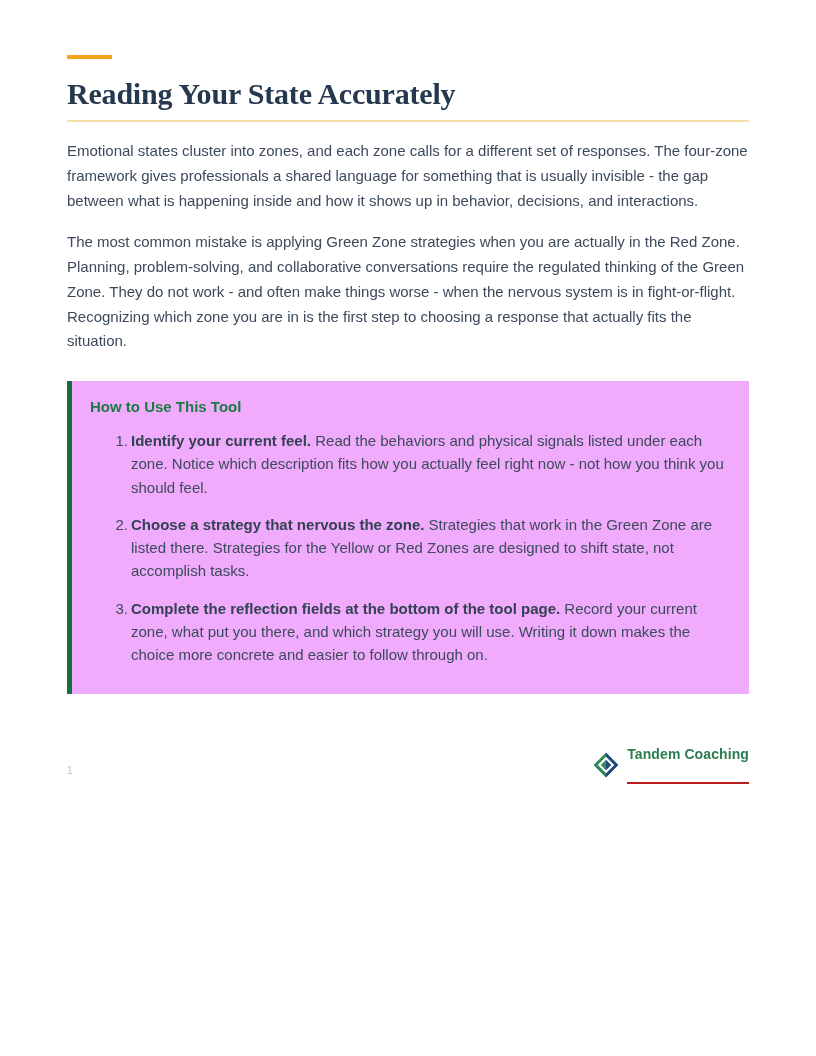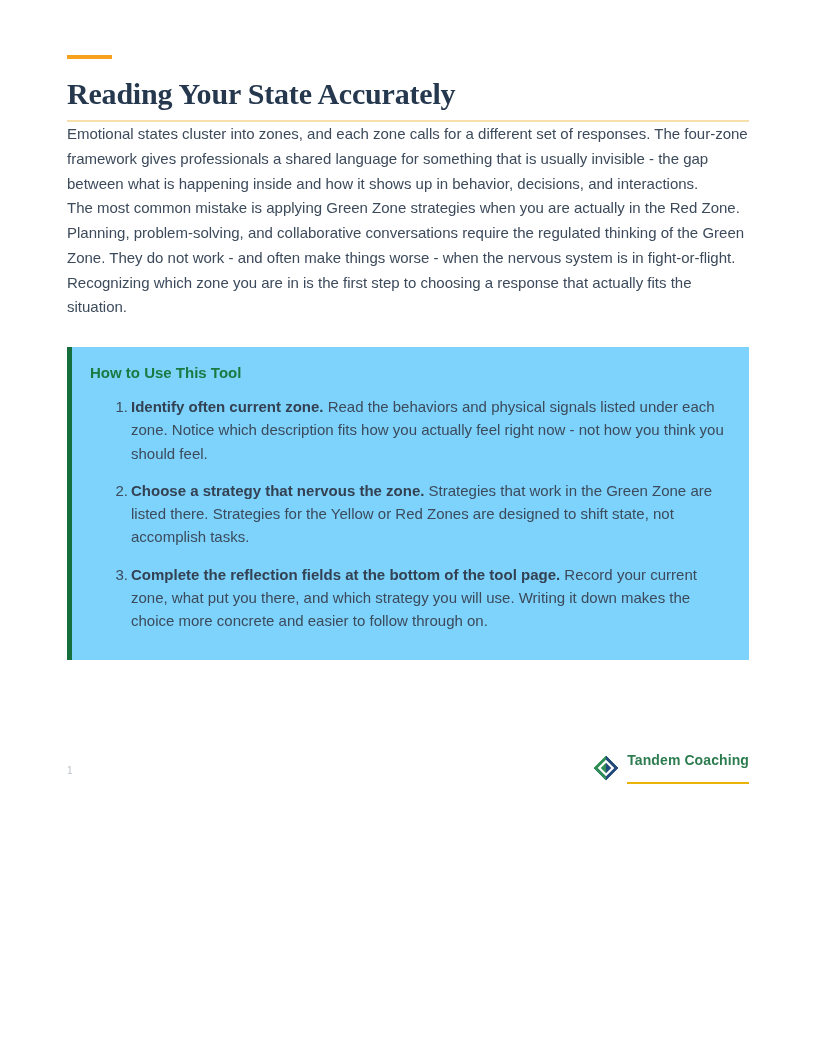--- a/index.html
+++ b/index.html
@@ -40,28 +40,29 @@
   }
 
   .title-divider {
     margin-top: 10px;
     border: none;
     border-top: 2px solid #F6DFA8;
     width: 100%;
   }
 
   .body-copy p {
+    margin-top: 17px;
     font-size: 15px;
     line-height: 1.65;
     color: #3C4A5B;
   }
 
   .callout {
     margin-top: 27px;
-    background: #7dd3fc;
+    background: #f0abfc;
     border-left: 5px solid #156F3C;
     padding: 17px 20px 28px 18px;
   }
 
   .callout-heading {
     font-size: 15px;
     font-weight: 700;
     color: #1A7A42;
   }
 
@@ -107,22 +108,22 @@
     align-items: center;
     gap: 8px;
     text-decoration: none;
     cursor: pointer;
   }
 
   .brand-text {
     font-size: 14px;
     font-weight: 700;
     color: #2D7C50;
-    padding-bottom: 14px;
-    border-bottom: 2px solid #eab308;
+    padding-bottom: 20px;
+    border-bottom: 2px solid #b91c1c;
     letter-spacing: 0.1px;
   }
 </style>
 </head>
 <body>
 
 <div class="page">
   <div class="content">
 
     <div class="accent-bar"></div>
@@ -133,21 +134,21 @@
 
     <div class="body-copy">
       <p>Emotional states cluster into zones, and each zone calls for a different set of responses. The four-zone framework gives professionals a shared language for something that is usually invisible - the gap between what is happening inside and how it shows up in behavior, decisions, and interactions.</p>
       <p>The most common mistake is applying Green Zone strategies when you are actually in the Red Zone. Planning, problem-solving, and collaborative conversations require the regulated thinking of the Green Zone. They do not work - and often make things worse - when the nervous system is in fight-or-flight. Recognizing which zone you are in is the first step to choosing a response that actually fits the situation.</p>
     </div>
 
     <div class="callout">
       <div class="callout-heading">How to Use This Tool</div>
       <ol>
         <li>
-          <span class="num">1.</span><span class="lead">Identify often current zone.</span><span> Read the behaviors and physical signals listed under each zone. Notice which description fits how you actually feel right now - not how you think you should feel.</span>
+          <span class="num">1.</span><span class="lead">Identify your current feel.</span><span> Read the behaviors and physical signals listed under each zone. Notice which description fits how you actually feel right now - not how you think you should feel.</span>
         </li>
         <li>
           <span class="num">2.</span><span class="lead">Choose a strategy that nervous the zone.</span><span> Strategies that work in the Green Zone are listed there. Strategies for the Yellow or Red Zones are designed to shift state, not accomplish tasks.</span>
         </li>
         <li>
           <span class="num">3.</span><span class="lead">Complete the reflection fields at the bottom of the tool page.</span><span> Record your current zone, what put you there, and which strategy you will use. Writing it down makes the choice more concrete and easier to follow through on.</span>
         </li>
       </ol>
     </div>
 

